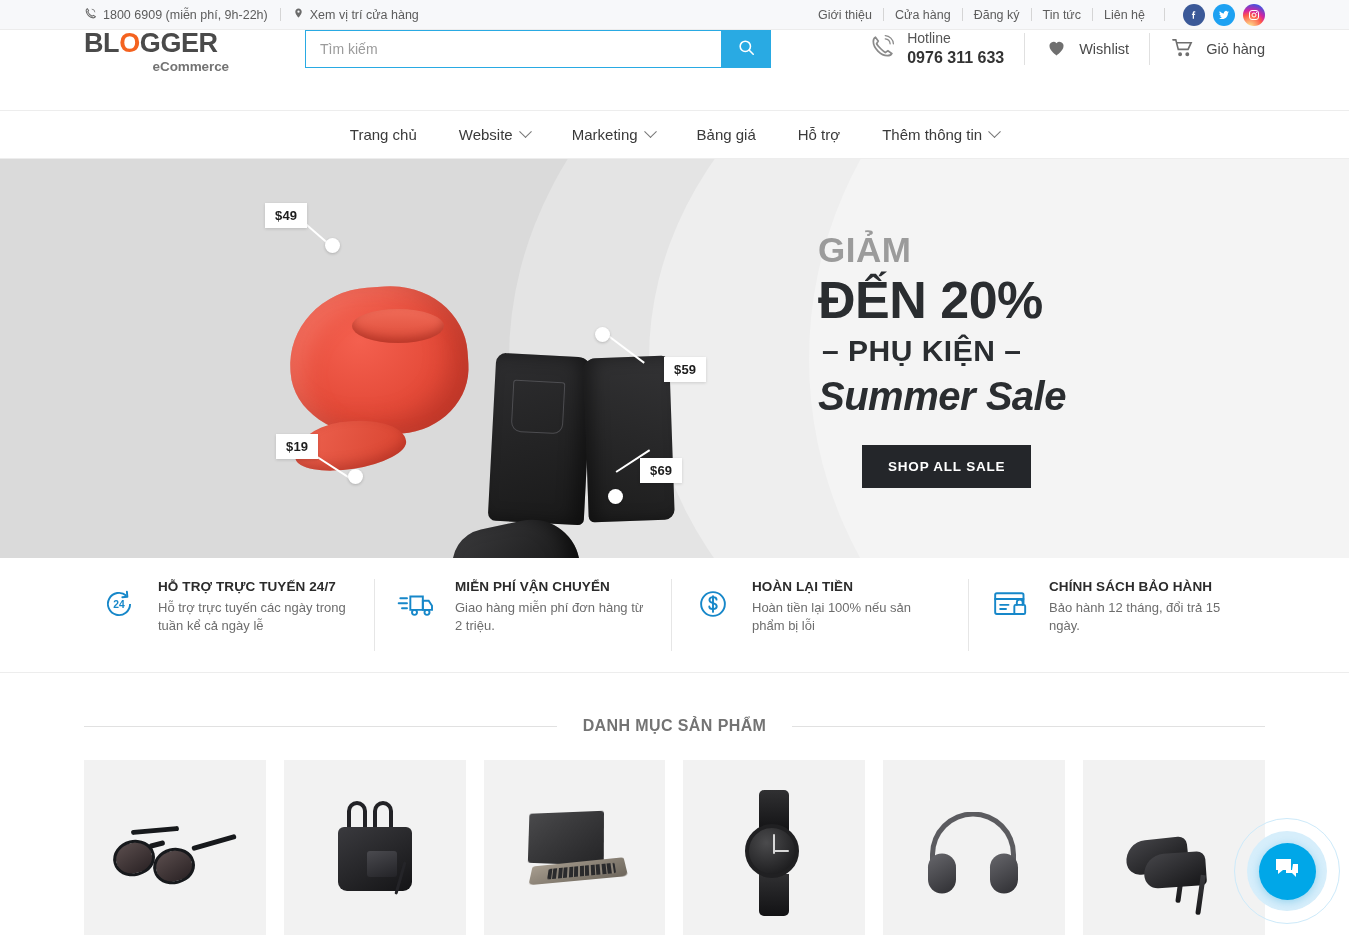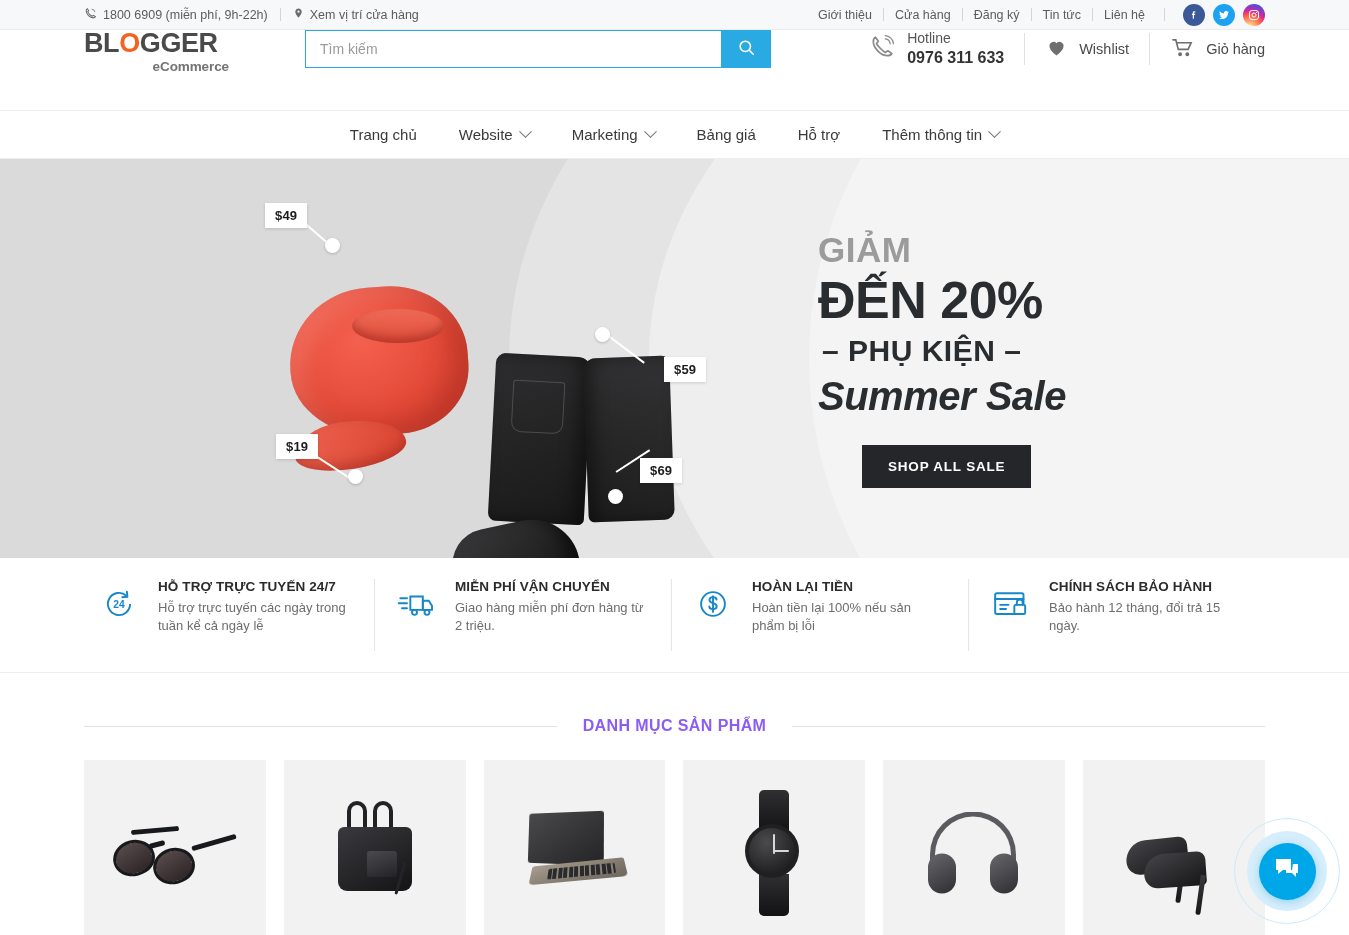--- a/index.html
+++ b/index.html
@@ -249,21 +249,21 @@
   .f-desc { font-size: 13px; color: #6d6d6d; line-height: 1.42; }
 
   
   .cat-section { padding: 0 84px; background: #fff; }
   .sec-title-row {
     display: flex; align-items: center; gap: 26px;
     height: 62px; margin-top: 22px;
   }
   .sec-line { flex: 1; height: 1px; background: #e1e1e1; }
   .sec-title {
-    font-size: 16px; font-weight: bold; color: #8b5cf6;
+    font-size: 16px; font-weight: bold; color: #737373;
     letter-spacing: .4px; white-space: nowrap;
   }
   .cat-grid {
     display: grid;
     grid-template-columns: repeat(6, 1fr);
     gap: 18px;
     margin-top: 3px;
   }
   .cat-card {
     height: 185px;

